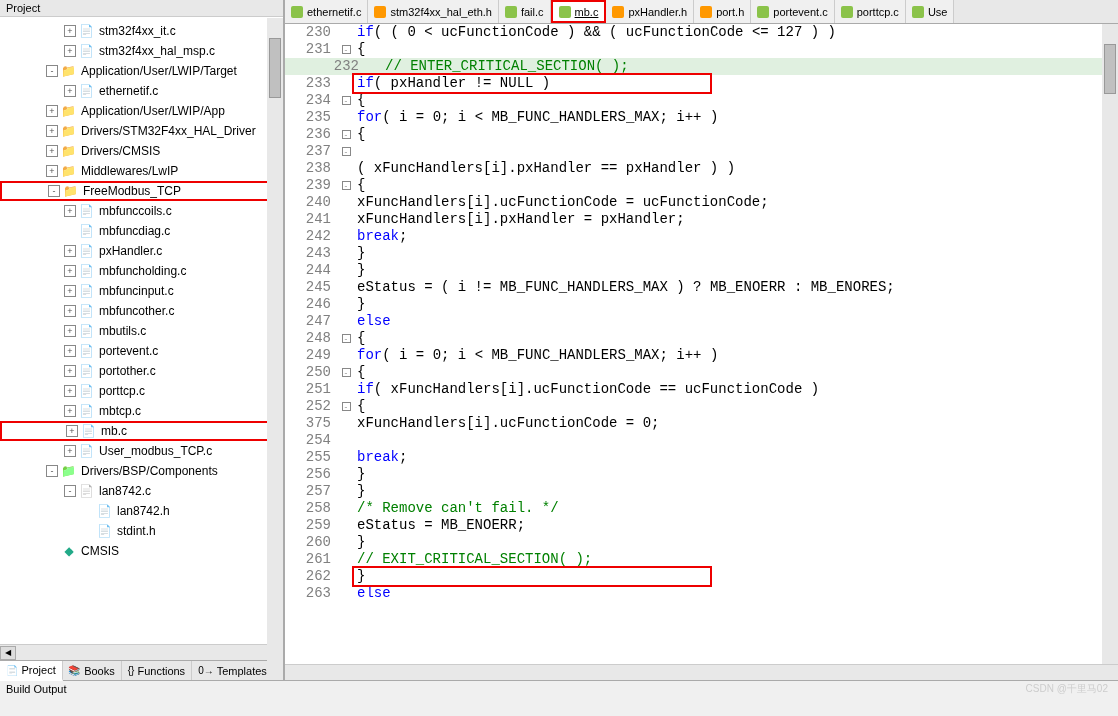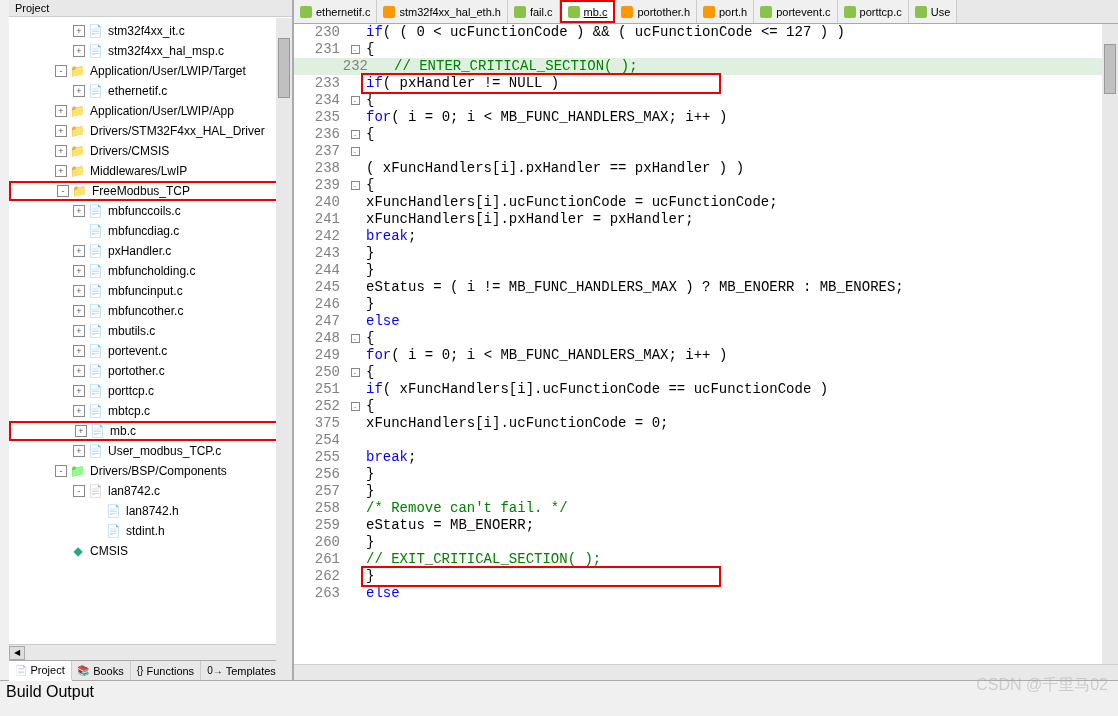--- a/index.html
+++ b/index.html
@@ -1,18 +1,18 @@
 <!DOCTYPE html>
 <html><head>
   <meta charset="utf-8">
   <style>
     * { margin: 0; padding: 0; box-sizing: border-box; }
     body { font-family: "Segoe UI", Tahoma, sans-serif; font-size: 12px; background: #f0f0f0; overflow: hidden; width: 1118px; height: 716px; }
     
-    .container { display: flex; height: 680px; margin-left: 9px; }
+    .container { display: flex; height: 680px; }
     
     
     .sidebar { width: 285px; background: #fff; border-right: 2px solid #aaa; display: flex; flex-direction: column; position: relative; }
     .sidebar-title { padding: 2px 6px; font-size: 11px; background: #e8e8e8; border-bottom: 1px solid #ccc; }
     .tree { flex: 1; overflow: auto; padding: 4px 0; }
     .tree-item { display: flex; align-items: center; height: 20px; padding-left: 0; white-space: nowrap; cursor: default; }
     .tree-spacer { display: inline-block; }
     .tree-toggle { width: 12px; height: 12px; border: 1px solid #888; background: #fff; display: inline-flex; align-items: center; justify-content: center; font-size: 9px; line-height: 1; margin-right: 3px; color: #555; }
     .tree-toggle-blank { width: 12px; height: 12px; display: inline-block; margin-right: 3px; }
     .tree-icon { width: 16px; height: 16px; display: inline-flex; align-items: center; justify-content: center; margin-right: 4px; font-size: 12px; }
@@ -51,23 +51,23 @@
     .kw { color: #0000ff; }
     .num { color: #000; }
     .id { color: #000; }
     .comment { color: #008000; }
     
     .editor-hscroll { height: 16px; background: #e8e8e8; border-top: 1px solid #ccc; }
     .editor-vscroll { position: absolute; right: 0; top: 0; bottom: 0; width: 16px; background: #e8e8e8; }
     .editor-vscroll-thumb { background: #c0c0c0; border: 1px solid #999; height: 50px; margin: 20px 2px; }
     
     
-    .build-output { height: 18px; background: #f0f0f0; border-top: 1px solid #aaa; padding: 2px 6px; font-size: 16px; }
-    
-    .watermark { position: absolute; bottom: 20px; right: 10px; color: #aaa; font-size: 16px; opacity: 0.5; }
+    .build-output { height: 18px; background: #f0f0f0; border-top: 1px solid #aaa; padding: 2px 6px; font-size: 11px; }
+    
+    .watermark { position: absolute; bottom: 20px; right: 10px; color: #aaa; font-size: 10px; opacity: 0.5; }
   </style>
 </head>
 <body>
 
 <div class="container">
 
   <div class="sidebar">
     <div class="sidebar-title">Project</div>
     <div class="tree" id="tree">
         <div class="tree-item">
@@ -274,21 +274,21 @@
         <div class="editor-tab">
           <span class="tab-icon-c"></span>
           <span>fail.c</span>
         </div>
         <div class="editor-tab active red-box">
           <span class="tab-icon-c"></span>
           <span style="text-decoration: underline;">mb.c</span>
         </div>
         <div class="editor-tab">
           <span class="tab-icon-h"></span>
-          <span>portother.h</span>
+          <span>pxHandler.h</span>
         </div>
         <div class="editor-tab">
           <span class="tab-icon-h"></span>
           <span>port.h</span>
         </div>
         <div class="editor-tab">
           <span class="tab-icon-c"></span>
           <span>portevent.c</span>
         </div>
         <div class="editor-tab">

